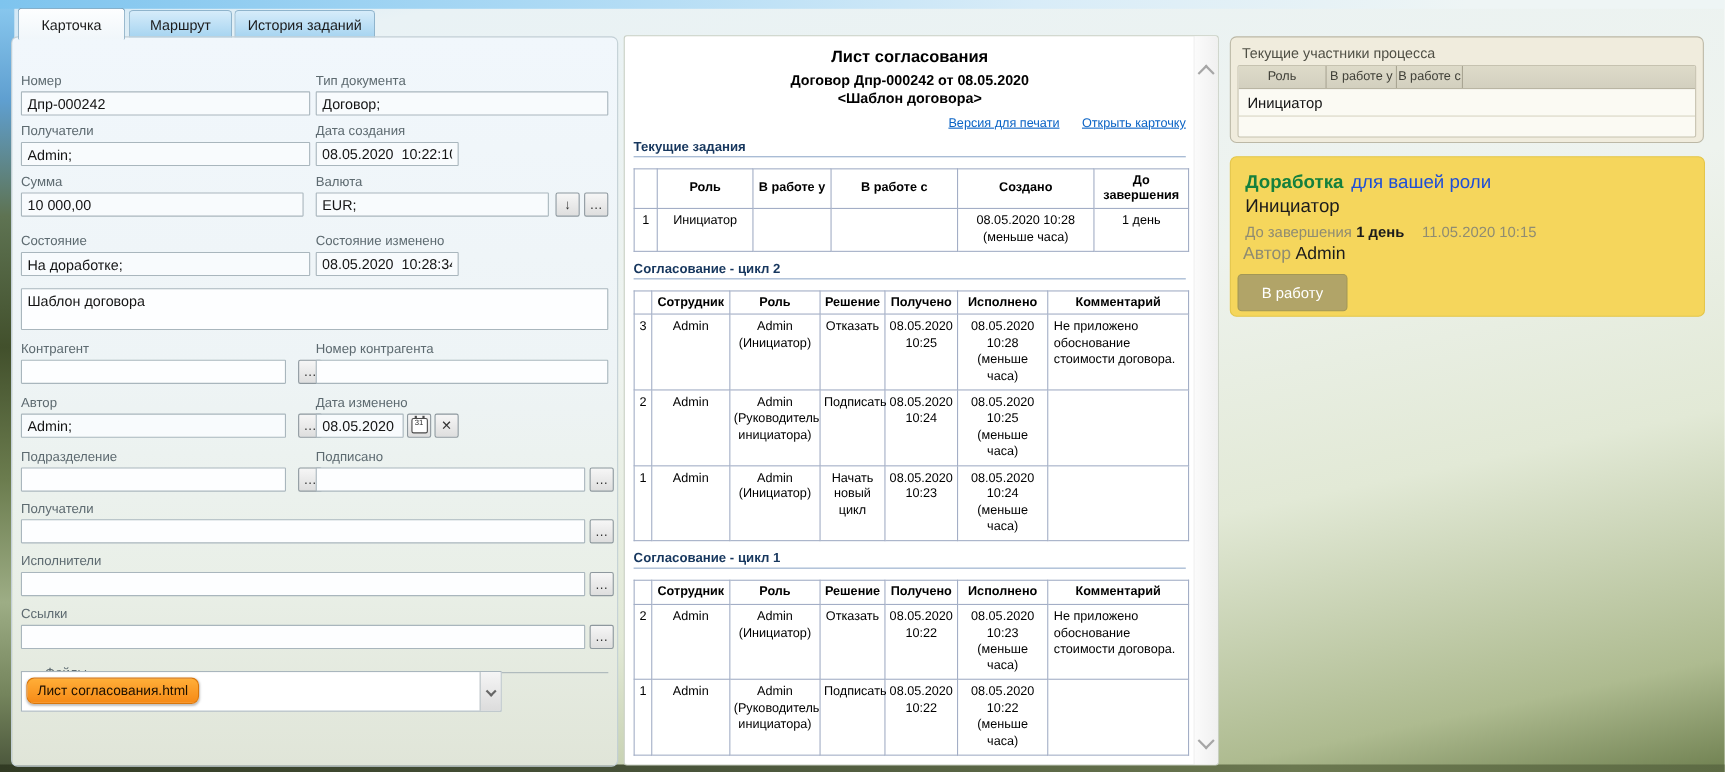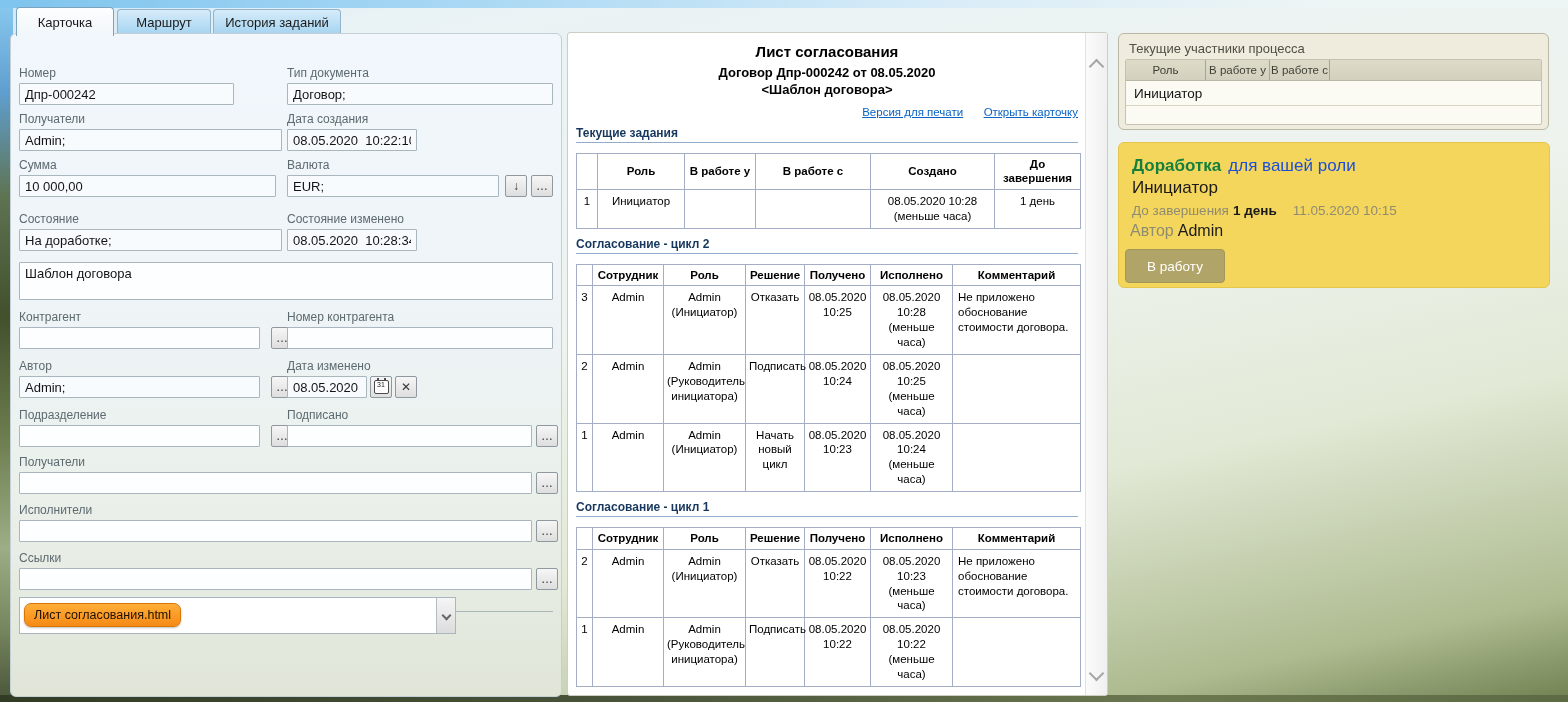--- a/index.html
+++ b/index.html
@@ -35,21 +35,21 @@
     font-family:"Liberation Sans",sans-serif;font-size:13px;color:#141414;padding:0 5px;box-sizing:border-box;border-radius:1px;}
   .fta{position:absolute;border:1px solid #a9b6bd;background:#fdfeff;font-family:"Liberation Sans",sans-serif;
     font-size:13px;color:#141414;padding:3px 5px;box-sizing:border-box;resize:none;border-radius:1px;}
   .mini{position:absolute;top:17px;width:22px;height:22px;border:1px solid #8e989e;border-radius:2px;
     background:linear-gradient(#f6f6f6,#dedede);display:flex;align-items:center;justify-content:center;
     font-size:12px;color:#333;padding:0;cursor:pointer;}
   .mini span{line-height:1;}
   .cal-icon{display:block;width:13px;height:12px;border:1px solid #4a4a4a;border-radius:2px;position:relative;
     font-size:7px;color:#222;text-align:center;line-height:14px;background:#fff;}
   .cal-icon i{position:absolute;top:-3px;left:2px;right:2px;height:2px;border-left:2px solid #4a4a4a;border-right:2px solid #4a4a4a;}
-  .files-box{position:absolute;left:8px;top:563px;width:437px;height:37px;border:1px solid #a9b6bd;background:#fff;box-sizing:border-box;}
+  .files-box{position:absolute;left:8px;top:576px;width:437px;height:37px;border:1px solid #a9b6bd;background:#fff;box-sizing:border-box;}
   .chip{position:absolute;left:4px;top:5px;padding:4px 9px;background:linear-gradient(#ffae38,#f68a16);
     border:1px solid #d9760a;border-radius:7px;font-size:12.5px;color:#1d1000;box-shadow:0 1px 2px rgba(0,0,0,.25);cursor:pointer;}
   .files-dd{position:absolute;right:0;top:0;bottom:0;width:19px;border:none;border-left:1px solid #b3bcc0;
     background:linear-gradient(#f5f5f5,#dcdcdc);cursor:pointer;display:flex;align-items:center;justify-content:center;padding:0;}
   .chev{width:8px;height:8px;border-right:2px solid #8f9a8f;border-bottom:2px solid #8f9a8f;transform:rotate(45deg);display:block;}
   .chev.small{width:5px;height:5px;border-color:#666;}
 
   
   .panel-mid{position:absolute;left:567px;top:32px;width:541px;height:664px;background:#fff;
     border:1px solid #c9cfc4;border-radius:3px;box-sizing:border-box;z-index:3;}
@@ -104,21 +104,21 @@
   <div class="bg-top"></div>
 
   <div class="tab active" style="left:16px;width:96px;">Карточка</div>
   <div class="tab" style="left:117px;width:92px;">Маршрут</div>
   <div class="tab" style="left:213px;width:126px;">История заданий</div>
 
   <div class="panel-left">
 
     <div class="fld" style="left:8px;top:32px;width:263px;">
       <div class="flabel">Номер</div>
-      <input class="fin" style="width: 215px;" value="Дпр-000242">
+      <input class="fin" style="width: 263px;" value="Дпр-000242">
     </div>
     <div class="fld" style="left:276px;top:32px;width:266px;">
       <div class="flabel">Тип документа</div>
       <input class="fin" style="width: 266px;" value="Договор;">
     </div>
 
     <div class="fld" style="left:8px;top:78px;width:263px;">
       <div class="flabel">Получатели</div>
       <input class="fin" style="width: 263px;" value="Admin;">
     </div>

